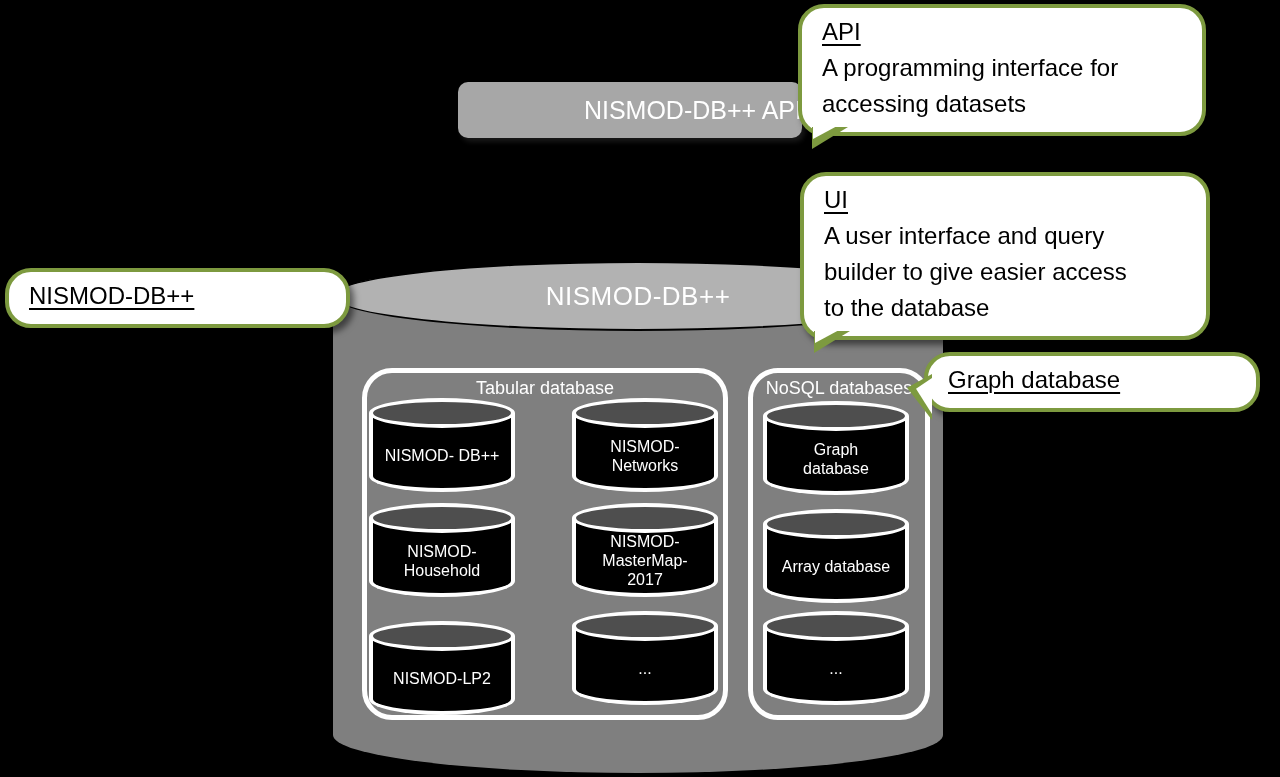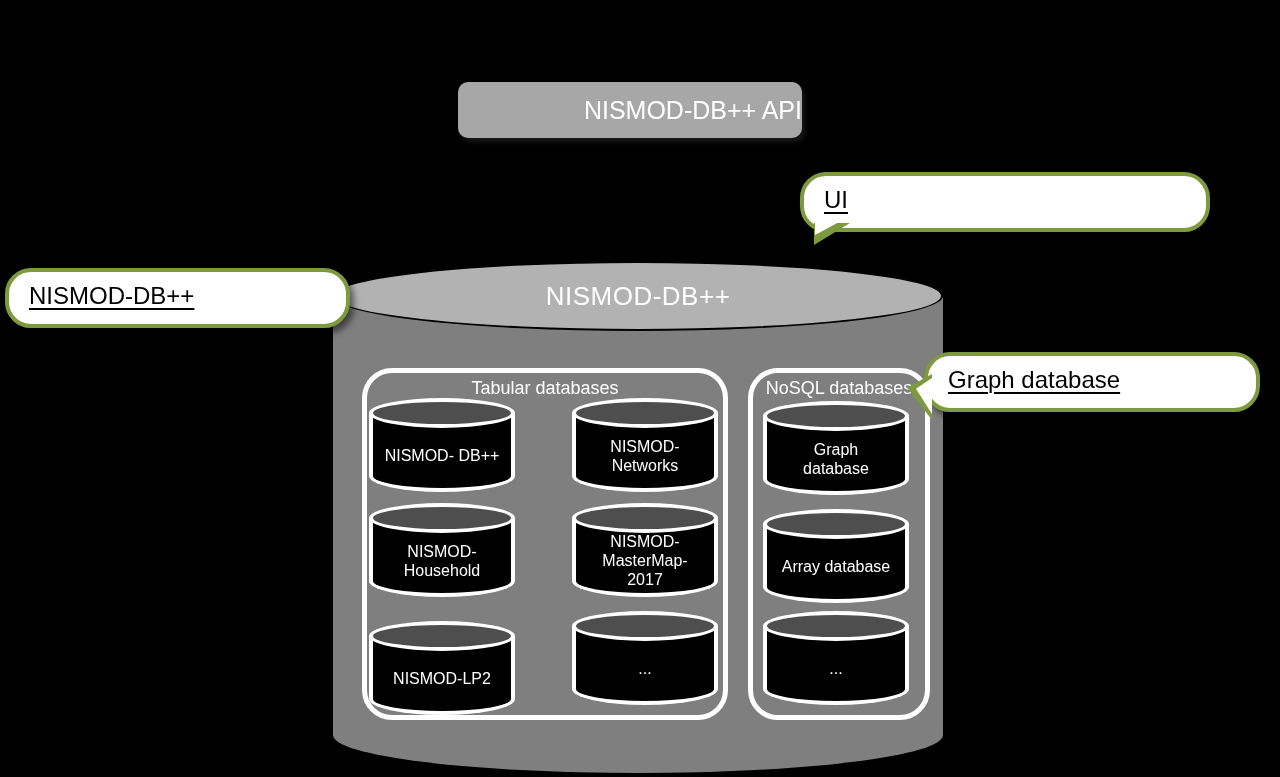--- a/index.html
+++ b/index.html
@@ -152,21 +152,21 @@
   <div class="big-cyl-body"></div>
   <div class="big-cyl-top">
     <span class="big-cyl-title">NISMOD-DB++</span>
   </div>
 
   <div class="api-bar">
     <span>NISMOD-DB++ API</span>
   </div>
 
   <div class="db-group tabular">
-    <div class="group-label">Tabular databases</div>
+    <div class="group-label">Tabular database</div>
 
     <div class="db-cyl c1r1">
       <div class="db-cyl-body"></div>
       <div class="db-cyl-ellipse"></div>
       <div class="db-cyl-label">NISMOD- DB++</div>
     </div>
 
     <div class="db-cyl c2r1">
       <div class="db-cyl-body"></div>
       <div class="db-cyl-ellipse"></div>
@@ -218,27 +218,39 @@
       <div class="db-cyl-label">Array database</div>
     </div>
 
     <div class="db-cyl n3">
       <div class="db-cyl-body"></div>
       <div class="db-cyl-ellipse"></div>
       <div class="db-cyl-label">...</div>
     </div>
   </div>
 
+  <div class="callout api">
+    <span class="callout-tail tail-bl">
+      <span class="t-outer"></span>
+      <span class="t-inner"></span>
+    </span>
+    <div class="callout-title">API</div>
+    <div class="callout-body">A programming interface for
+accessing datasets</div>
+  </div>
 
   <div class="callout ui">
     <span class="callout-tail tail-bl">
       <span class="t-outer"></span>
       <span class="t-inner"></span>
     </span>
     <div class="callout-title">UI</div>
+    <div class="callout-body">A user interface and query
+builder to give easier access
+to the database</div>
   </div>
 
   <div class="callout nismod">
     <div class="callout-title">NISMOD-DB++</div>
   </div>
 
   <div class="callout graph">
     <span class="callout-tail tail-left">
       <span class="t-outer"></span>
       <span class="t-inner"></span>

